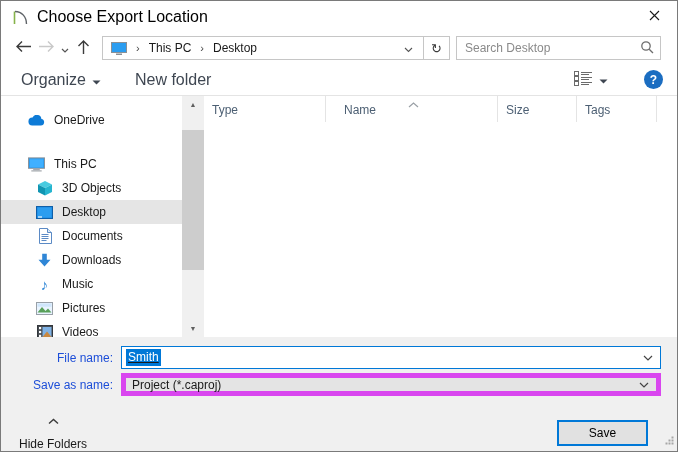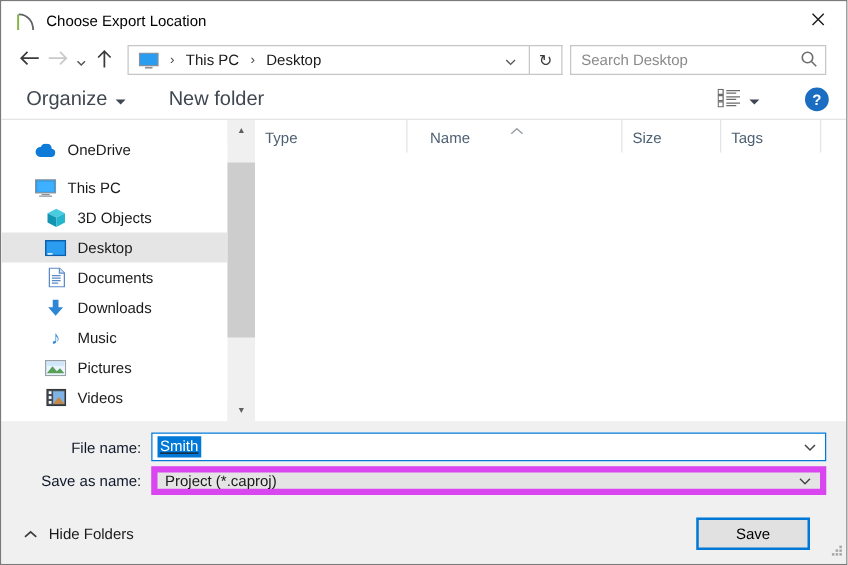--- a/index.html
+++ b/index.html
@@ -3,21 +3,21 @@
 <meta charset="utf-8">
 <style>
   * { box-sizing: border-box; margin: 0; padding: 0; }
   html,body { background:#cfcfcf; }
   body { font-family:"Liberation Sans", sans-serif; font-size:12px; color:#1a1a1a; }
   .dialog { width:678px; height:452px; background:#fff; border:1px solid #7a7a7a; position:relative; overflow:hidden; }
 
   
   .titlebar { height:31px; display:flex; align-items:center; padding-left:11px; background:#fff; }
   .titlebar .appicon { width:17px; height:17px; margin-right:8px; display:inline-flex; }
-  .titlebar .title { font-size:12px; color:#000; }
+  .titlebar .title { font-size:16px; color:#000; }
   .close-btn { margin-left:auto; width:45px; height:31px; display:flex; align-items:center; justify-content:center; background:transparent; border:none; cursor:pointer; }
 
   
   .navbar { height:32px; display:flex; align-items:center; padding:0 16px 0 10px; background:#fff; }
   .nav-btn { border:none; background:transparent; display:flex; align-items:center; justify-content:center; height:26px; cursor:pointer; }
   .nav-back { width:28px; }
   .nav-fwd { width:26px; }
   .nav-recent { width:16px; }
   .nav-up { width:28px; margin-right:6px; }
   .addressbar { flex:0 0 322px; height:24px; border:1px solid #c6c6c6; background:#fff; display:flex; align-items:center; padding:0 4px 0 6px; }
@@ -38,50 +38,50 @@
   .help-btn { border:none; background:transparent; cursor:pointer; margin-left:26px; display:flex; }
   .help-circle { width:19px; height:19px; border-radius:50%; background:#1b6dc1; color:#fff; font-weight:bold; font-size:12px; display:flex; align-items:center; justify-content:center; }
 
   
   .content { height:241px; display:flex; background:#fff; }
   .sidebar { width:181px; padding-top:12px; overflow:hidden; }
   .si { height:24px; display:flex; align-items:center; gap:9px; cursor:pointer; padding-left:27px; }
   .si.lvl1 { padding-left:35px; }
   .si.selected { background:#e5e5e5; }
   .si .ic { width:17px; height:17px; display:inline-flex; align-items:center; justify-content:center; flex:0 0 17px; }
-  .si.gap-after { margin-bottom:6px; }
+  .si.gap-after { margin-bottom:20px; }
   .music-glyph { color:#2f86d6; font-size:15px; line-height:1; }
 
   .v-scrollbar { width:22px; background:#f0f0f0; display:flex; flex-direction:column; align-items:center; }
   .sb-arrow { width:22px; height:17px; border:none; background:#f0f0f0; color:#5f5f5f; font-size:7px; display:flex; align-items:center; justify-content:center; cursor:pointer; }
   .sb-thumb { width:22px; height:140px; background:#cdcdcd; margin-top:17px; cursor:pointer; }
   .sb-spacer { flex:1; }
 
   .filelist { flex:1; position:relative; }
   .col-headers { height:26px; display:flex; color:#4c5f73; position:relative; }
   .col { display:flex; align-items:flex-end; padding-bottom:5px; border-right:1px solid #e4e4e4; cursor:pointer; position:relative; }
   .col-name { width:172px; padding-left:18px; }
   .col-type { width:122px; padding-left:8px; }
   .col-size { width:79px; padding-left:8px; }
   .col-tags { width:80px; padding-left:8px; }
   .sort-caret { position:absolute; left:82px; top:1px; }
   .empty-area { position:absolute; top:26px; left:0; right:0; bottom:0; }
 
   
   .footer { height:115px; background:#f0f0f0; padding-top:9px; }
   .f-row { display:flex; align-items:center; height:23px; margin-bottom:4px; padding-right:16px; }
-  .f-label { width:120px; text-align:right; padding-right:8px; color:#0f172a; }
+  .f-label { width:120px; text-align:right; padding-right:8px; color:#1d4ed8; }
   .combo { flex:1; height:23px; display:flex; align-items:center; padding:0 7px 0 4px; position:relative; }
   .filename-combo { background:#fff; border:1px solid #0078d7;text-decoration:underline; }
   .type-combo { background:#e4e4e4; border:5px solid #d946ef; padding-left:6px; }
   .sel-text { background:#0078d7; color:#fff; padding:1px 2px 2px 2px; }
   .combo-chevron { margin-left:auto; display:flex; }
 
   .footer-buttons { display:flex; align-items:center; margin-top:18px; padding:0 17px 0 18px; }
-  .hide-folders { border:none; background:transparent; font-family:inherit; font-size:12px; color:#1a1a1a; display:flex; align-items:center; gap:9px; cursor:pointer; }
+  .hide-folders { border:none; background:transparent; font-family:inherit; font-size:12px; color:#1a1a1a; display:flex; align-items:center; gap:9px; cursor:pointer;flex-direction:column; }
   .spacer { flex:1; }
   .btn { font-family:inherit; font-size:12px; height:26px; background:#e1e1e1; cursor:pointer; }
   .btn-save { width:91px; border:2px solid #0078d7; margin-right:12px; }
   .btn-cancel { width:88px; border:1px solid #adadad; }
   .resize-grip { position:absolute; right:3px; bottom:3px; }
 </style>
 </head>
 <body>
 
 <div class="dialog">

